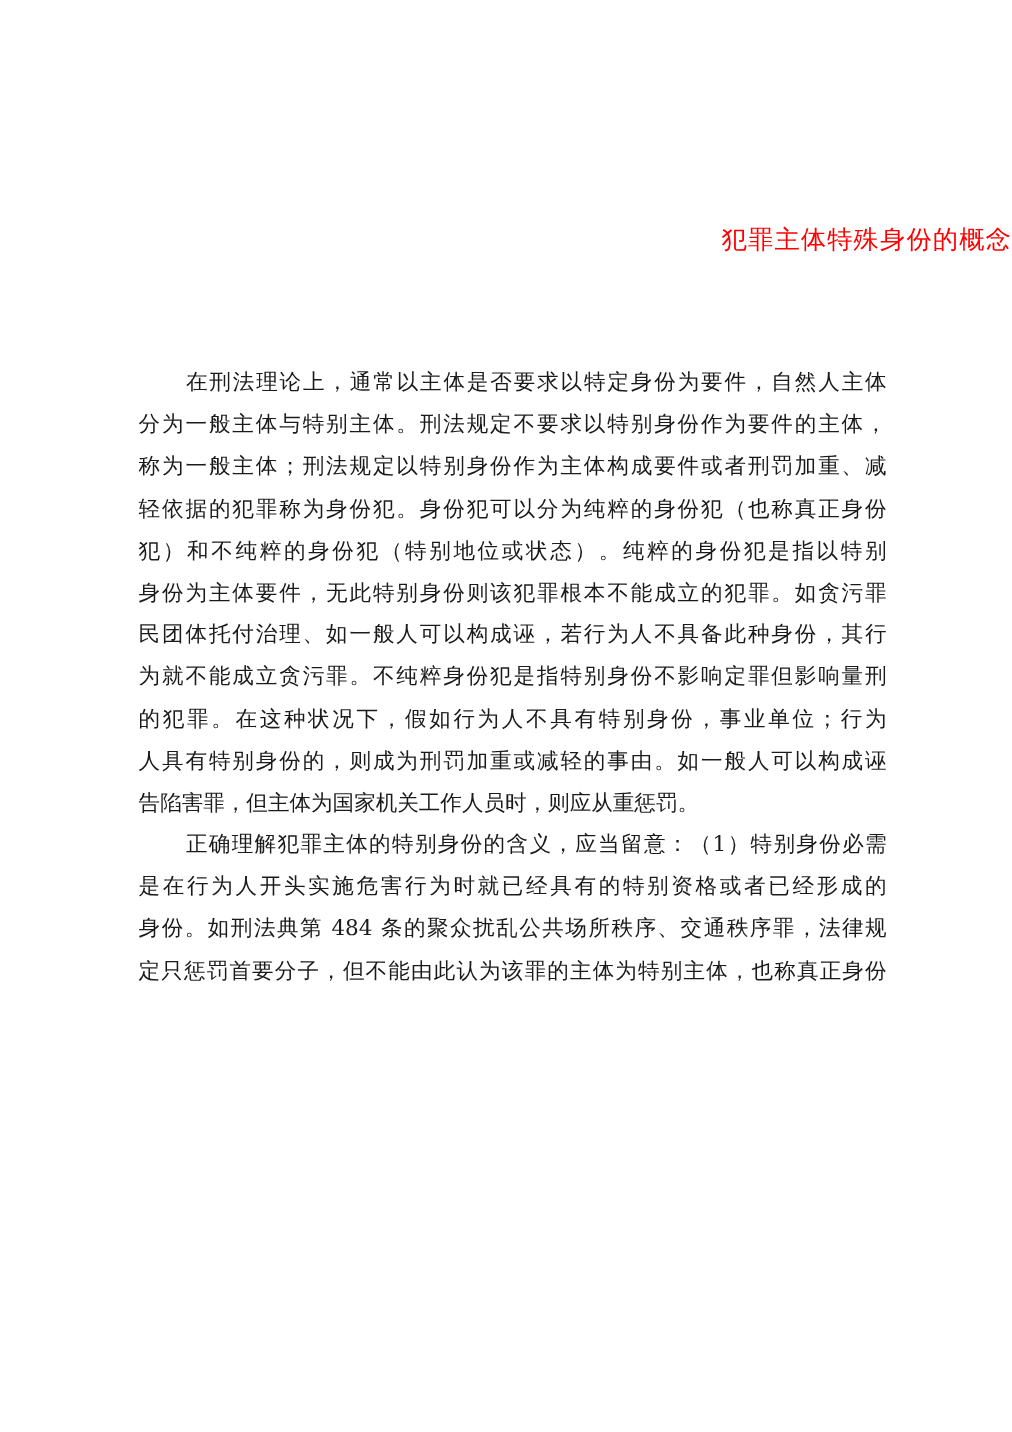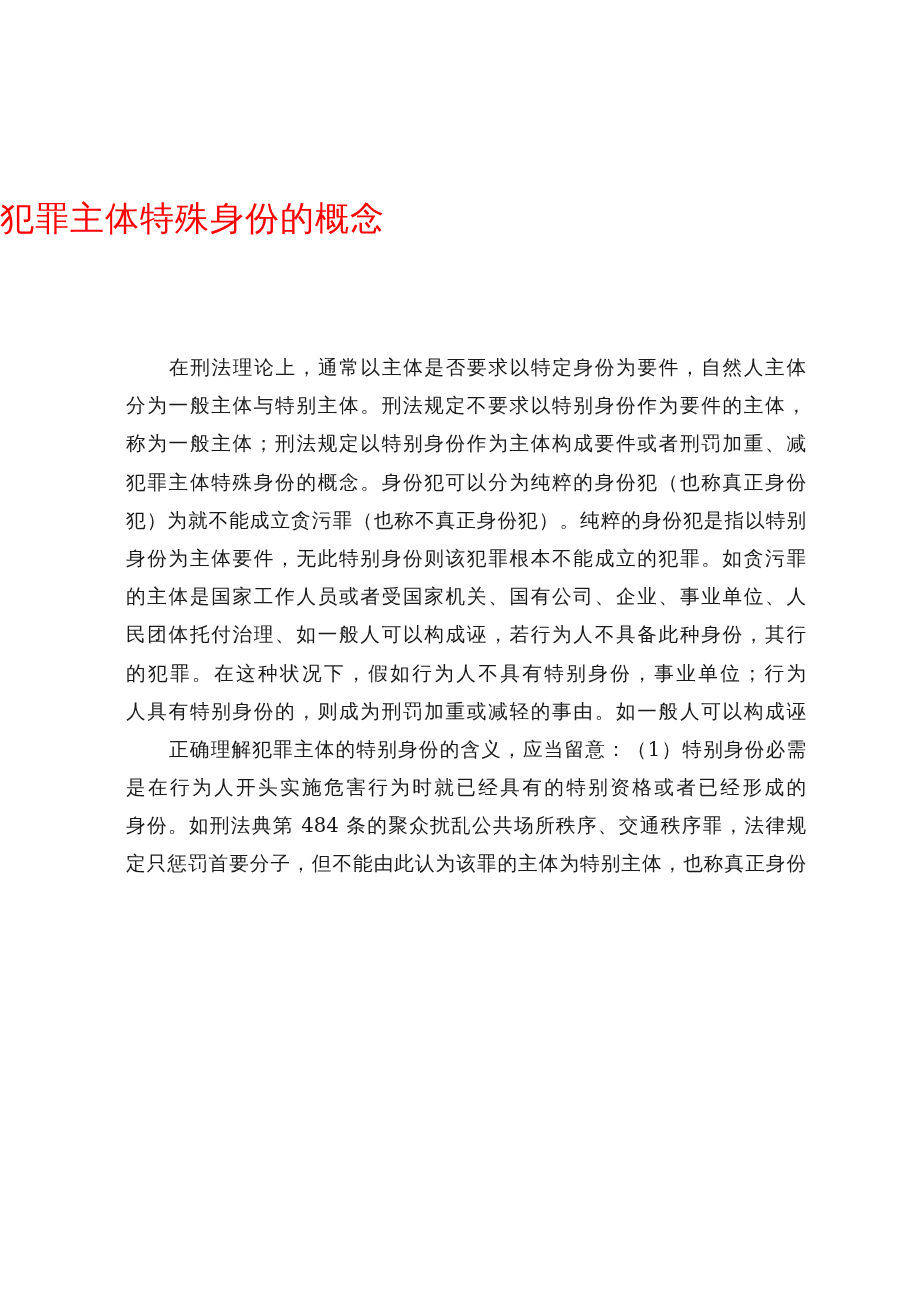--- a/index.html
+++ b/index.html
@@ -1,52 +1,53 @@
 <!DOCTYPE html>
 <html><head>
   <meta charset="utf-8">
   <style>
     html, body { margin: 0; padding: 0; background: #ffffff; }
     body { width: 920px; height: 1302px; position: relative; overflow: hidden; }
     .page { position: absolute; left: 0; top: 0; width: 920px; height: 1302px; background: #ffffff; }
     .title {
-      position: absolute; left: 0; top: 196px; width: 920px; text-align: left;
+      position: absolute; left: 0; top: 196px; width: 920px; text-align: right;
       color: #ff0000; font-family: "DejaVu Serif", "Liberation Serif", serif;
-      font-size: 34px; line-height: 44px; letter-spacing: 1px;
+      font-size: 23px; line-height: 44px; letter-spacing: 1px;
     }
     .body-text {
       position: absolute; left: 126px; top: 329px; width: 680px;
       font-family: "DejaVu Serif", "Liberation Serif", serif;
-      font-size: 19.6px; color: #1a1a1a; margin-top: 20px;
+      font-size: 19.6px; color: #1a1a1a;
     }
     .line {
       height: 38.2px; line-height: 38.2px; white-space: nowrap;
       text-align: justify; text-align-last: justify; width: 680px; display: block;
     }
     .line.indent { padding-left: 43px; width: 637px; }
     .line.last { text-align-last: left; }
   </style>
 </head>
 <body>
 
 <div class="page">
   <div class="title">犯罪主体特殊身份的概念</div>
 
   <div class="body-text">
     <div>
       <span class="line indent">在刑法理论上，通常以主体是否要求以特定身份为要件，自然人主体</span>
       <span class="line">分为一般主体与特别主体。刑法规定不要求以特别身份作为要件的主体，</span>
       <span class="line">称为一般主体；刑法规定以特别身份作为主体构成要件或者刑罚加重、减</span>
-      <span class="line">犯罪主体特殊身份的概念。身份犯可以分为纯粹的身份犯（也称真正身份</span>
-      <span class="line">犯）为就不能成立贪污罪（也称不真正身份犯）。纯粹的身份犯是指以特别</span>
+      <span class="line">轻依据的犯罪称为身份犯。身份犯可以分为纯粹的身份犯（也称真正身份</span>
+      <span class="line">犯）和不纯粹的身份犯（特别地位或状态）。纯粹的身份犯是指以特别</span>
       <span class="line">身份为主体要件，无此特别身份则该犯罪根本不能成立的犯罪。如贪污罪</span>
-      <span class="line">的主体是国家工作人员或者受国家机关、国有公司、企业、事业单位、人</span>
       <span class="line">民团体托付治理、如一般人可以构成诬，若行为人不具备此种身份，其行</span>
+      <span class="line">为就不能成立贪污罪。不纯粹身份犯是指特别身份不影响定罪但影响量刑</span>
       <span class="line">的犯罪。在这种状况下，假如行为人不具有特别身份，事业单位；行为</span>
       <span class="line">人具有特别身份的，则成为刑罚加重或减轻的事由。如一般人可以构成诬</span>
+      <span class="line last">告陷害罪，但主体为国家机关工作人员时，则应从重惩罚。</span>
     </div>
     <div>
       <span class="line indent">正确理解犯罪主体的特别身份的含义，应当留意：（1）特别身份必需</span>
       <span class="line">是在行为人开头实施危害行为时就已经具有的特别资格或者已经形成的</span>
       <span class="line">身份。如刑法典第 484 条的聚众扰乱公共场所秩序、交通秩序罪，法律规</span>
       <span class="line">定只惩罚首要分子，但不能由此认为该罪的主体为特别主体，也称真正身份</span>
     </div>
   </div>
 </div>
 

